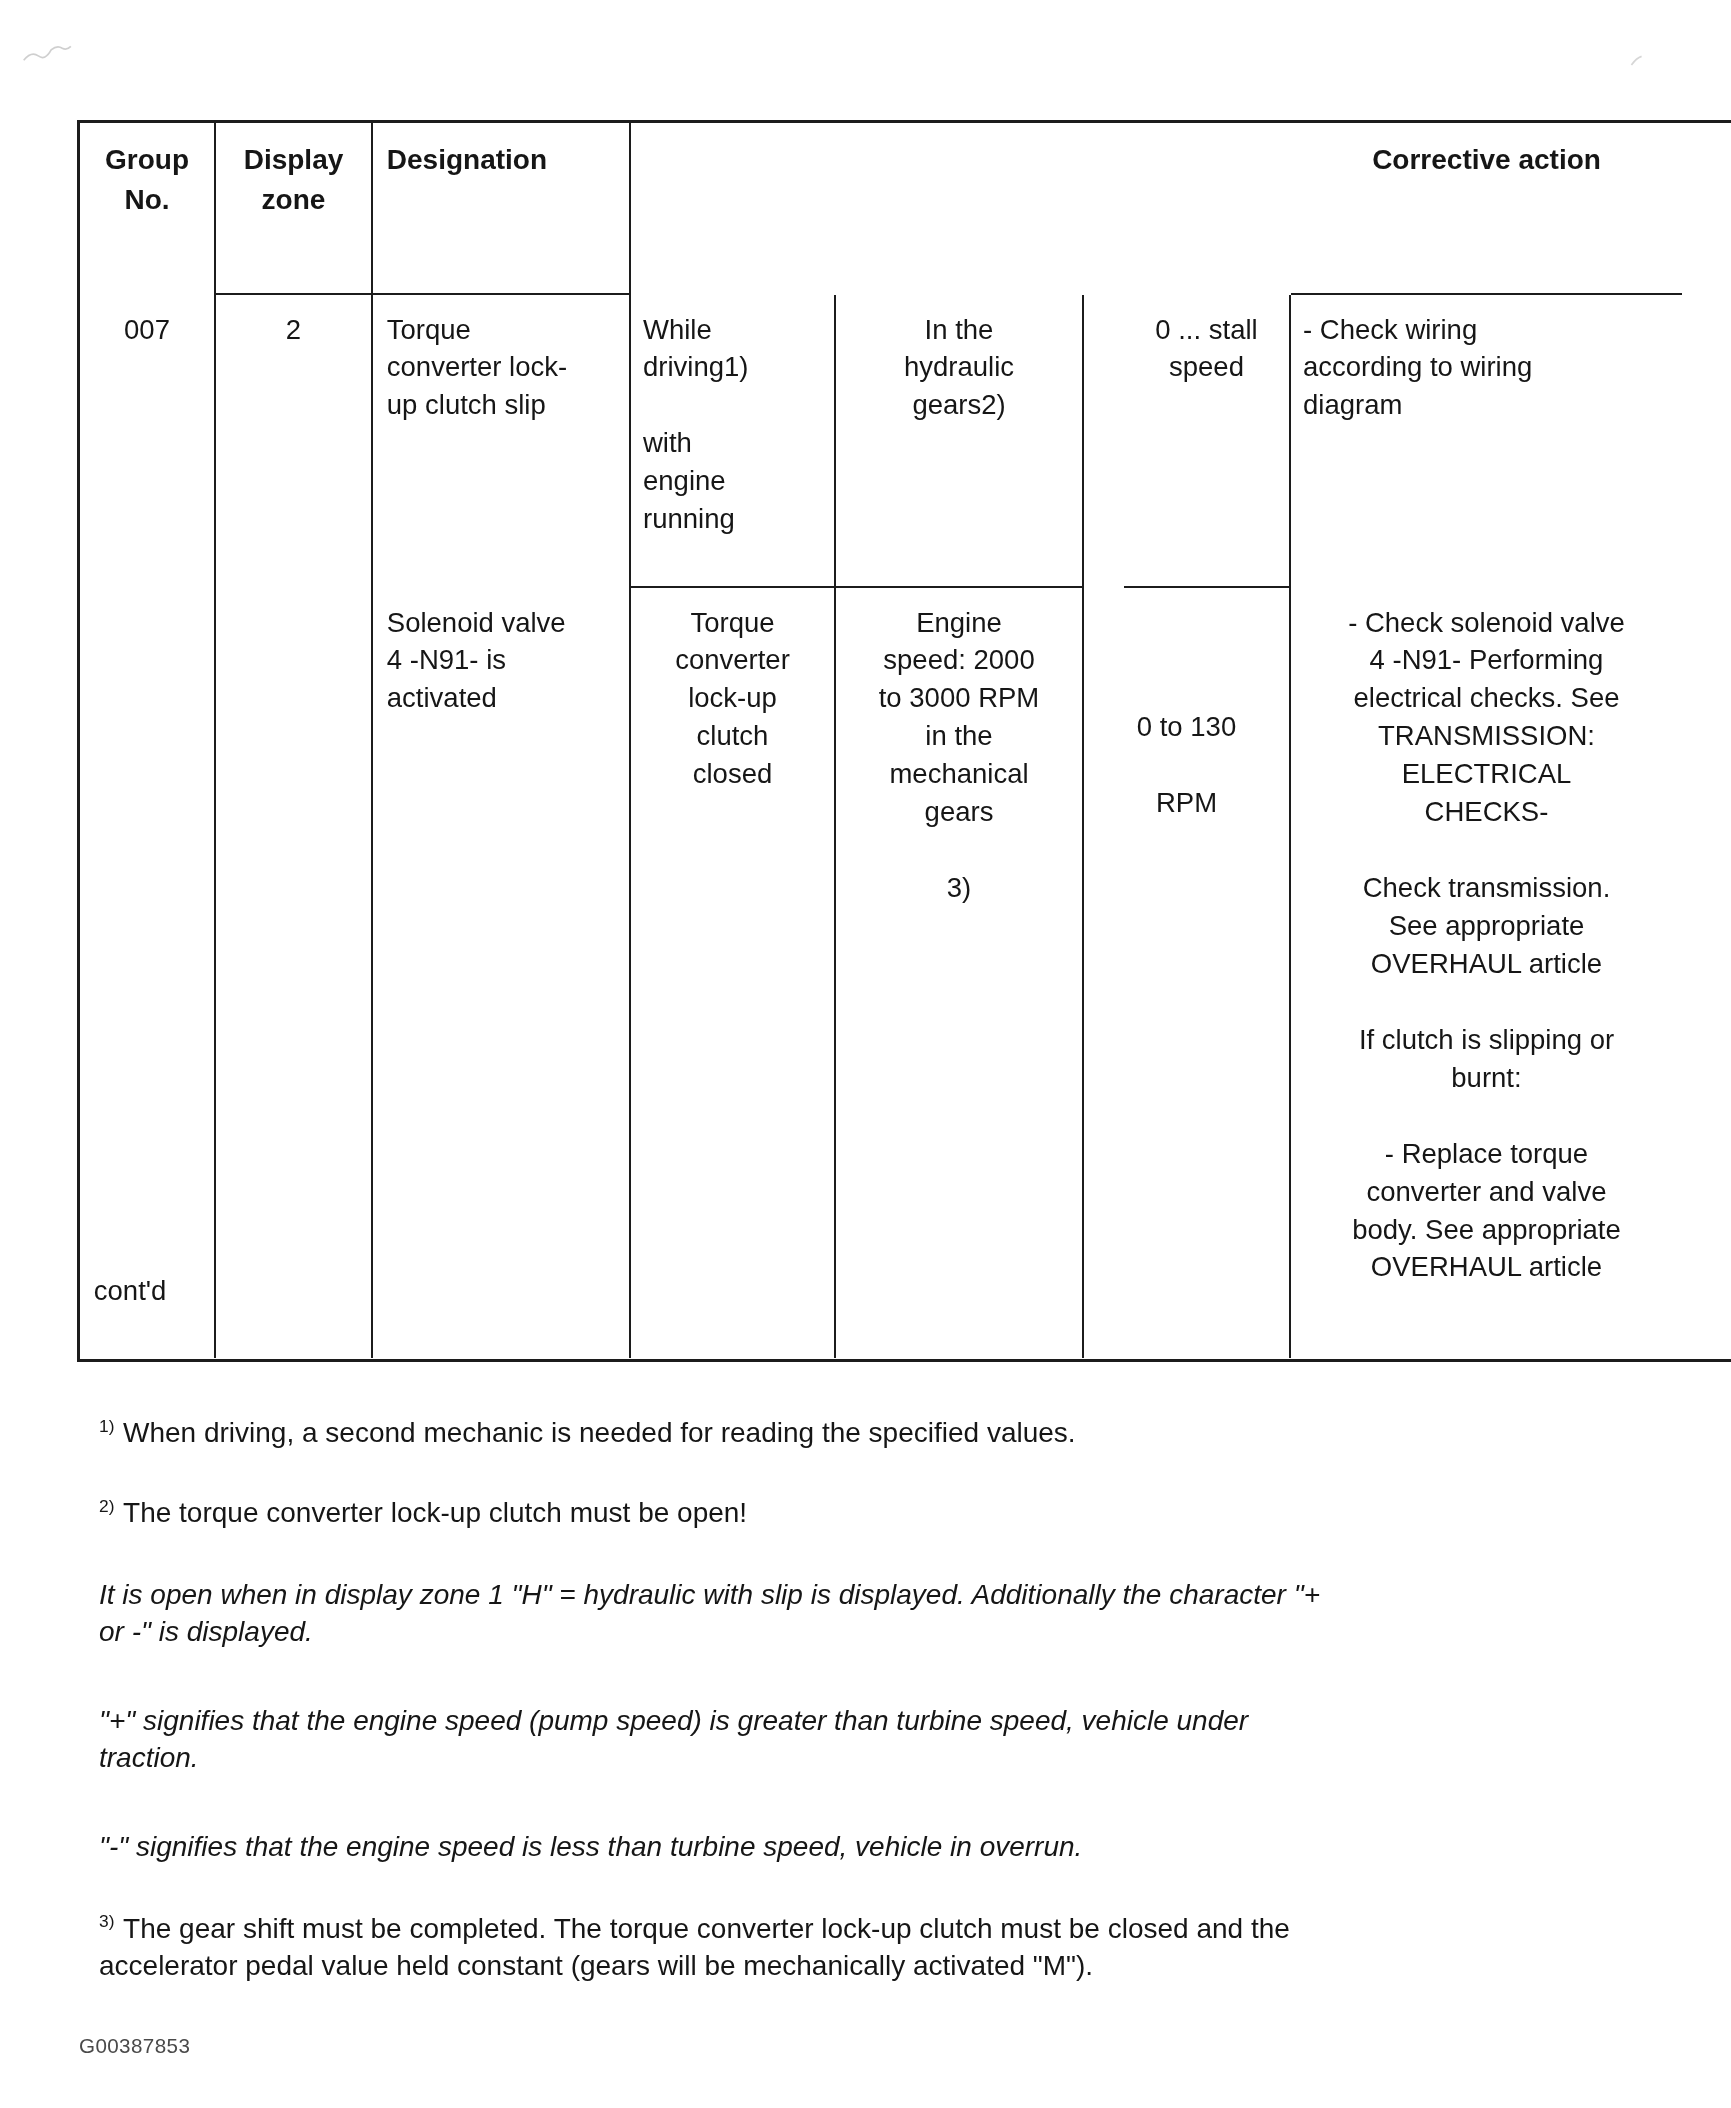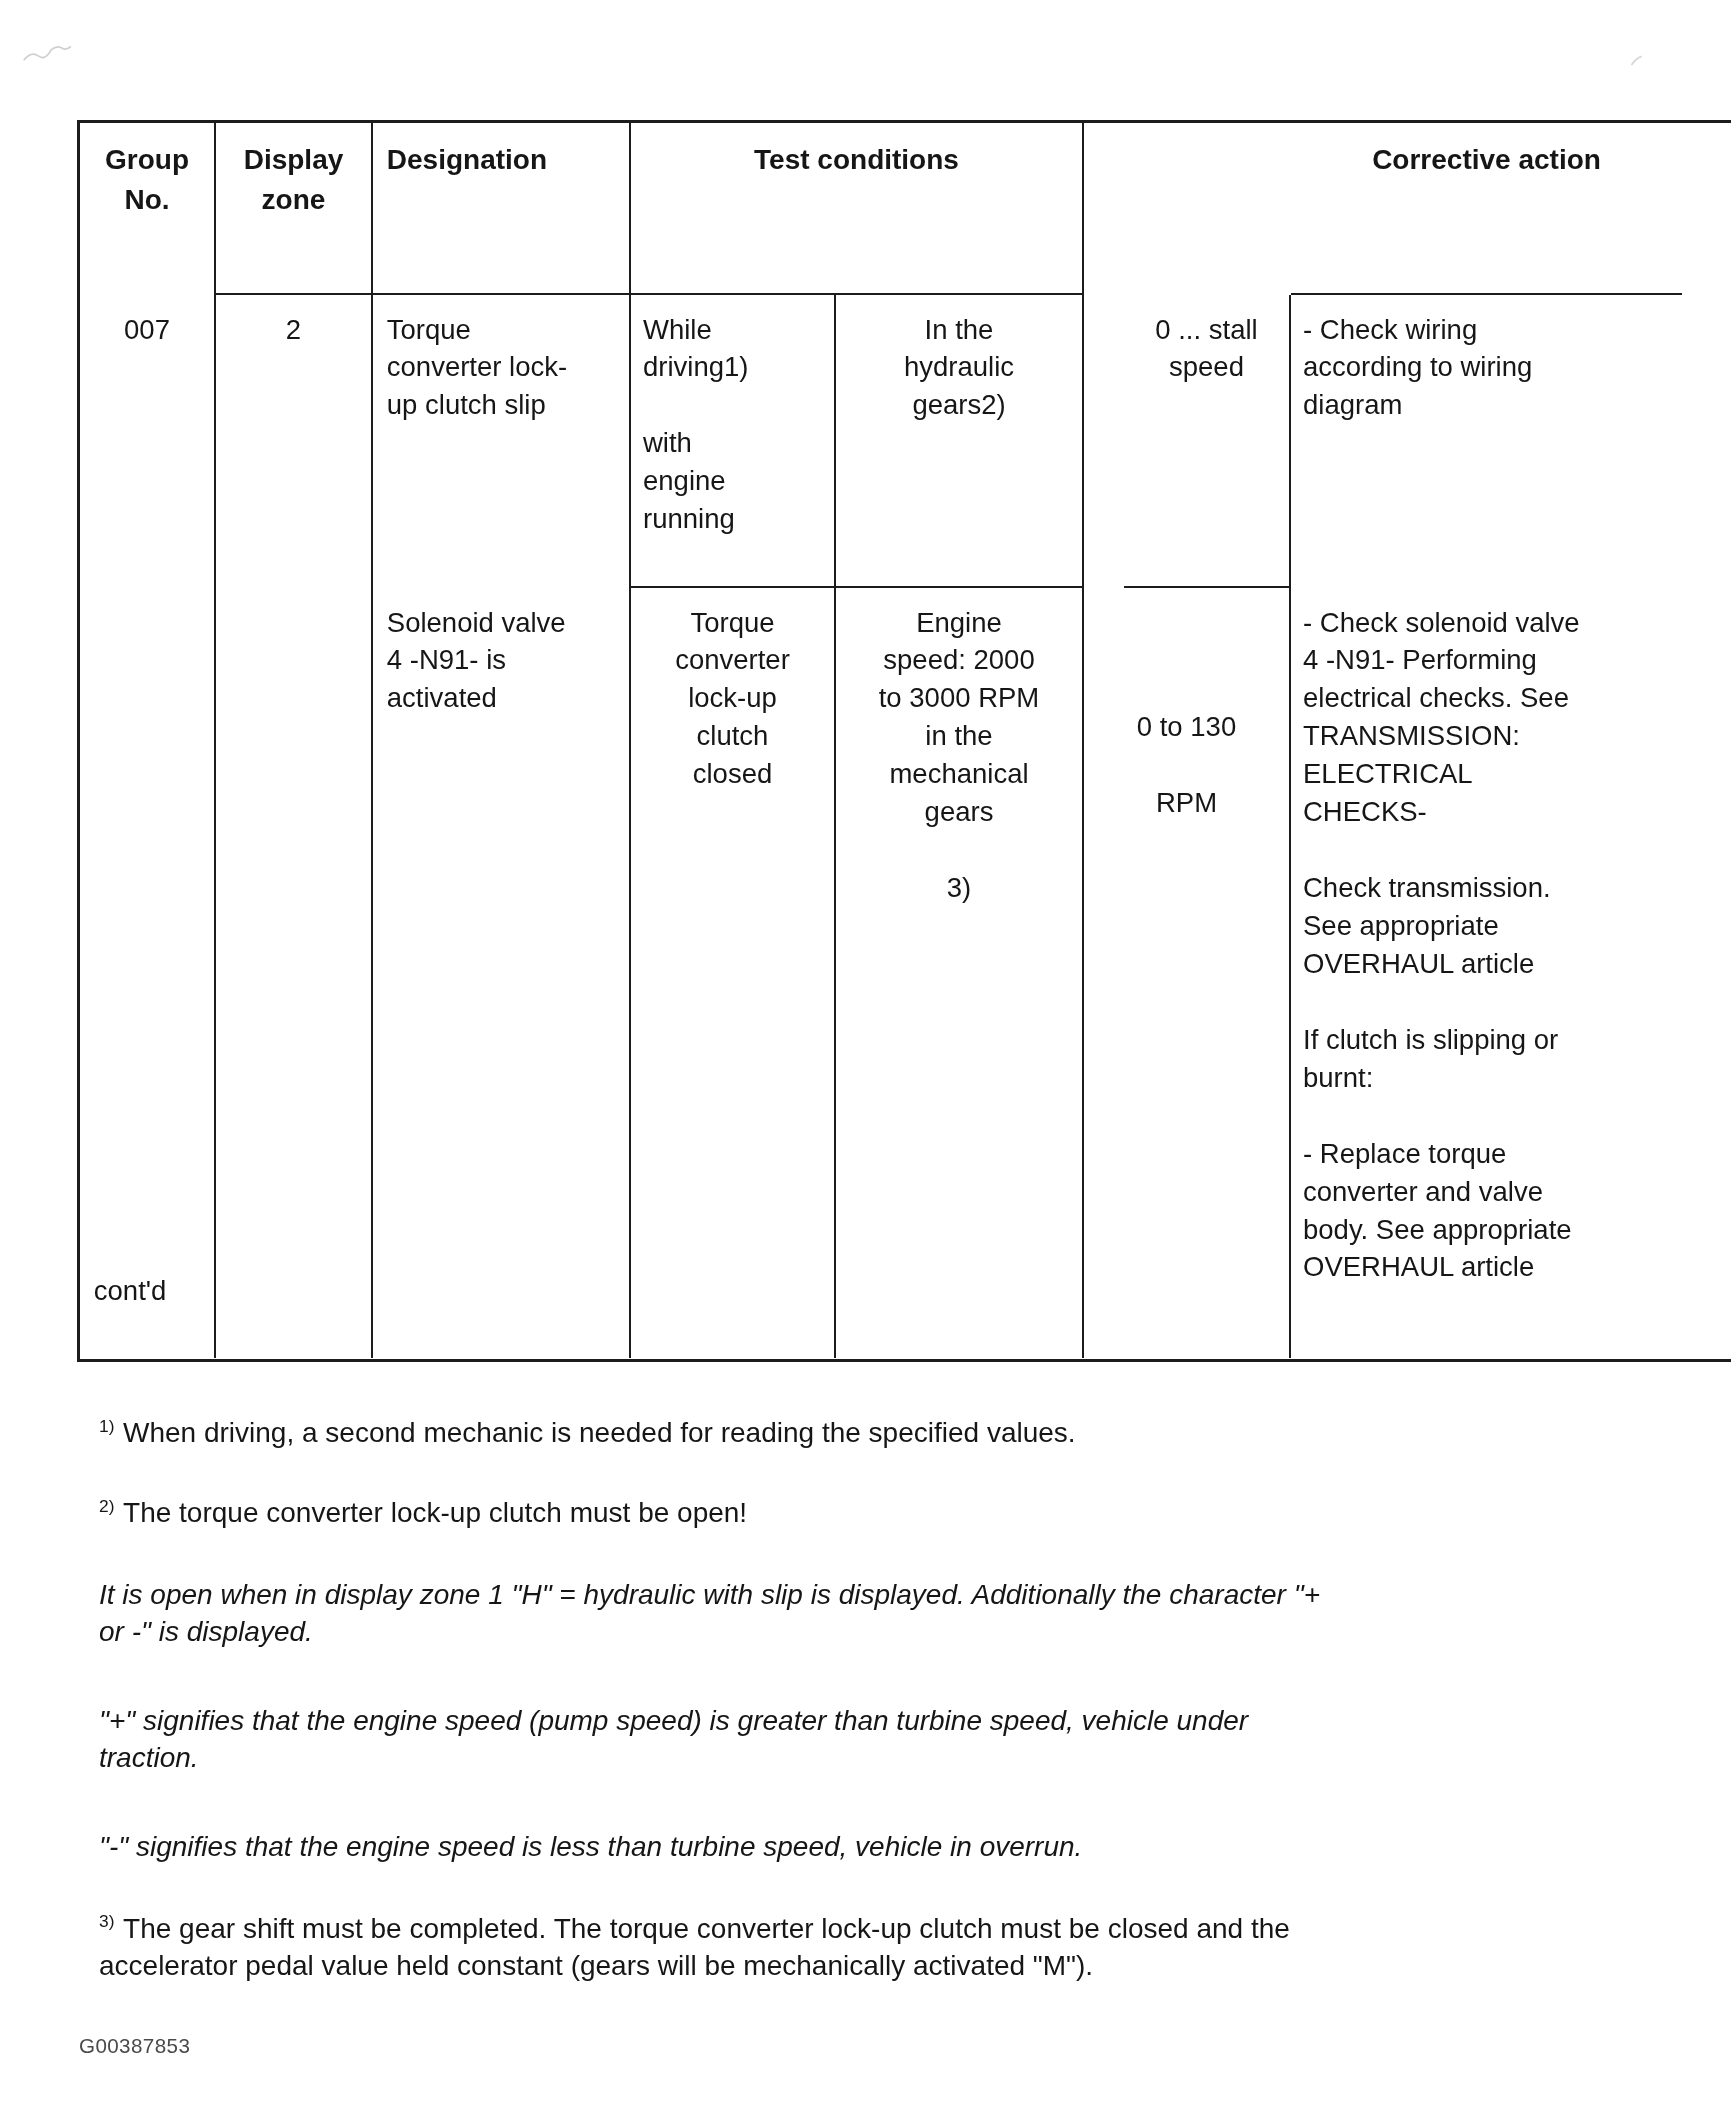--- a/index.html
+++ b/index.html
@@ -58,21 +58,21 @@
   .g-r2c5 { grid-area: 2 / 5 / 3 / 6; }
   .g-r2c6 { grid-area: 2 / 6 / 3 / 7; margin-left: 40px; }
   .g-r2c7 { grid-area: 2 / 7 / 3 / 8; }
 
   .g-r3c1 { grid-area: 3 / 1 / 4 / 2; }
   .g-r3c2 { grid-area: 3 / 2 / 4 / 3; }
   .g-r3c3 { grid-area: 3 / 3 / 4 / 4; }
   .g-r3c4 { grid-area: 3 / 4 / 4 / 5; }
   .g-r3c5 { grid-area: 3 / 5 / 4 / 6; }
   .g-r3c6 { grid-area: 3 / 6 / 4 / 7; }
-  .g-r3c7 { grid-area: 3 / 7 / 4 / 8; }
+  .g-r3c7 { grid-area: 3 / 7 / 4 / 8; text-align: center; }
 
   
   .footnotes {
     position: absolute;
     left: 79px;
     top: 1415px;
     width: 1605px;
     font-size: 28px;
     line-height: 1.32;
   }
@@ -109,21 +109,20 @@
     <path d="M4 14 q6 -8 12 -10" stroke="#9a9a9a" fill="none" stroke-width="2"></path>
   </svg>
 
   <div class="vag-table">
 
     <div class="cell hd ctr br g-h1">Group
 No.</div>
     <div class="cell hd ctr br bb g-h2">Display
 zone</div>
     <div class="cell hd pl br bb g-h3">Designation</div>
-    <div class="cell hd ctr br bb g-h4">Test conditions</div>
     <div class="cell hd ctr bb g-h6">Corrective action</div>
 
     <div class="cell ctr br g-r2c1">007</div>
     <div class="cell ctr br g-r2c2">2</div>
     <div class="cell pl br g-r2c3">Torque
 converter lock-
 up clutch slip</div>
     <div class="cell br bb g-r2c4">While
 driving1)
 

